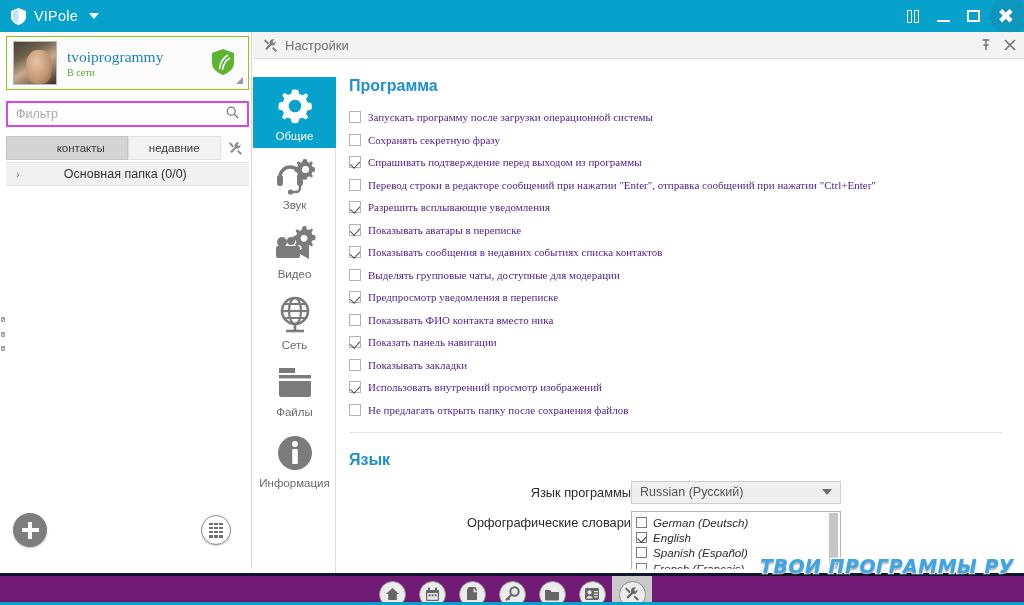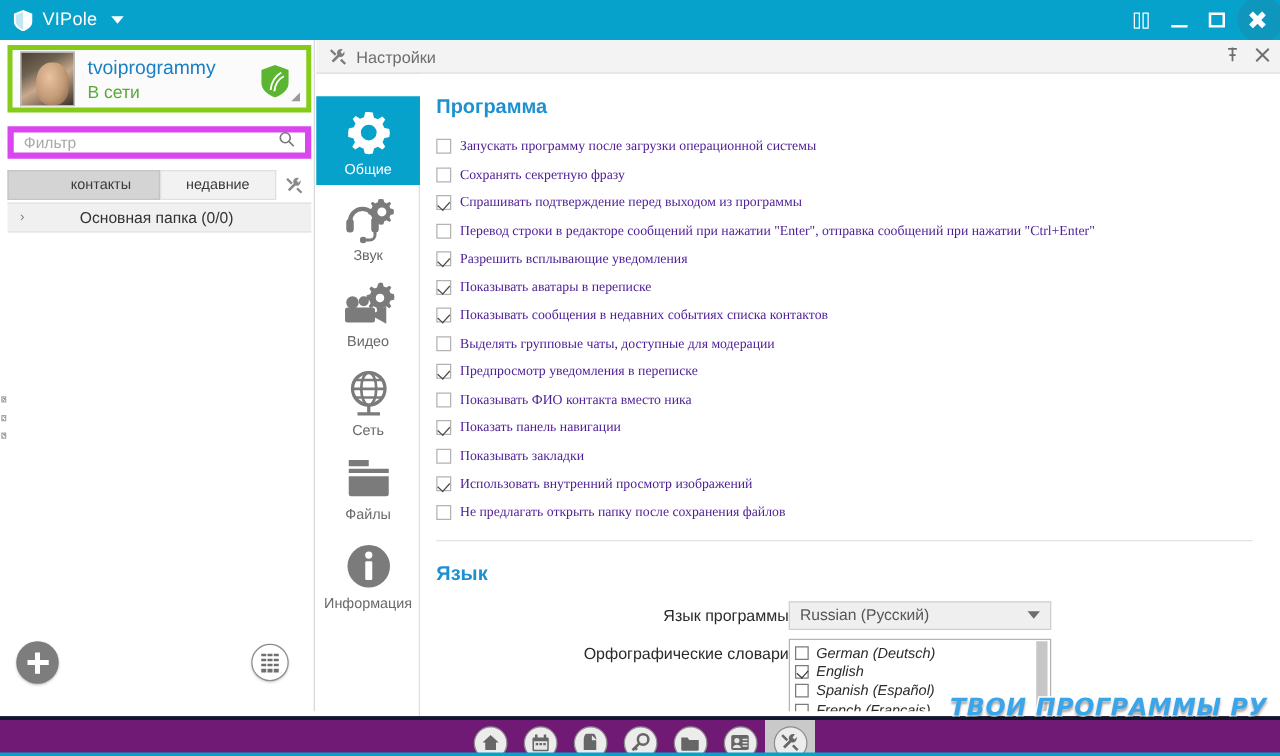--- a/index.html
+++ b/index.html
@@ -58,51 +58,51 @@
     font-weight: bold; line-height: 1; font-family: "DejaVu Sans", sans-serif;
   }
 
   
   .sidebar {
     position: absolute; left: 0; top: 32px; width: 252px; height: 537px;
     background: #ffffff; border-right: 1px solid #d8d8d8;
   }
   .profile {
     position: absolute; left: 6px; top: 4px; width: 243px; height: 54px;
-    background: #fbfbfb; border: 4px solid #84cc16;
-    display: flex; align-items: center;
+    background: #fbfbfb; border: 1px solid #84cc16;
+    display: flex; align-items: center; font-family: Liberation Serif, serif;
   }
   .avatar {
     width: 44px; height: 44px; margin-left: 6px; flex: 0 0 auto;
     background: linear-gradient(150deg,#4b4034 0%,#6e6250 30%,#caa98c 55%,#3a3128 100%);
     border: 1px solid #b9b9b9; position: relative; overflow: hidden;
   }
   .avatar::after {
     content: ""; position: absolute; left: 12px; top: 8px;
     width: 26px; height: 34px; border-radius: 45% 45% 40% 40%;
     background: radial-gradient(ellipse at 40% 35%, #e8c3a2 0%, #c39a76 55%, #7b6148 100%);
   }
   .pname {
     margin-left: 10px; display: flex; flex-direction: column;
     justify-content: center; gap: 1px;
   }
   .pname .nm { color: #1b7fc4; font-size: 15.5px; }
-  .pname .st { color: #5aa83a; font-size: 14px; }
+  .pname .st { color: #5aa83a; font-size: 10px; }
   .shield-badge {
     position: absolute; right: 14px; top: 12px;
     width: 22px; height: 26px;
   }
   .badge-corner {
     position: absolute; right: 5px; bottom: 5px;
     width: 0; height: 0;
     border-left: 7px solid transparent; border-bottom: 7px solid #9a9a9a;
   }
   .filter-box {
     position: absolute; left: 6px; top: 69px; width: 243px; height: 26px;
-    background: #fff; border: 5px solid #d946ef; display: flex; align-items: center;
+    background: #fff; border: 2px solid #d946ef; display: flex; align-items: center;
   }
   .filter-box input {
     border: 0; outline: 0; flex: 1; height: 100%; margin-left: 8px;
     font-size: 12.5px; color: #444; background: transparent;
     font-family: "Liberation Sans", sans-serif;
   }
   .filter-box input::placeholder { color: #a9a9a9; }
   .tabrow {
     position: absolute; left: 6px; top: 104px; width: 243px; height: 24px;
     display: flex; align-items: stretch;

